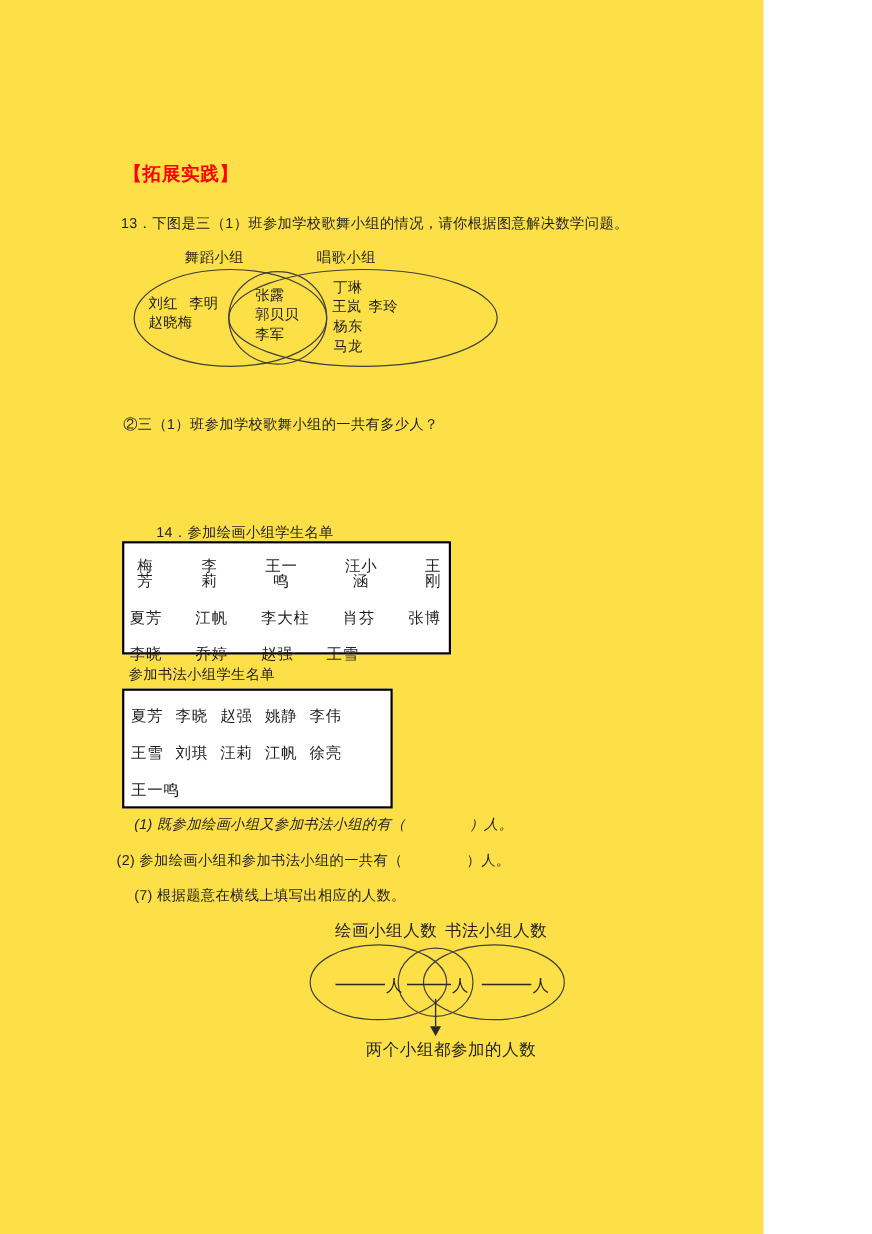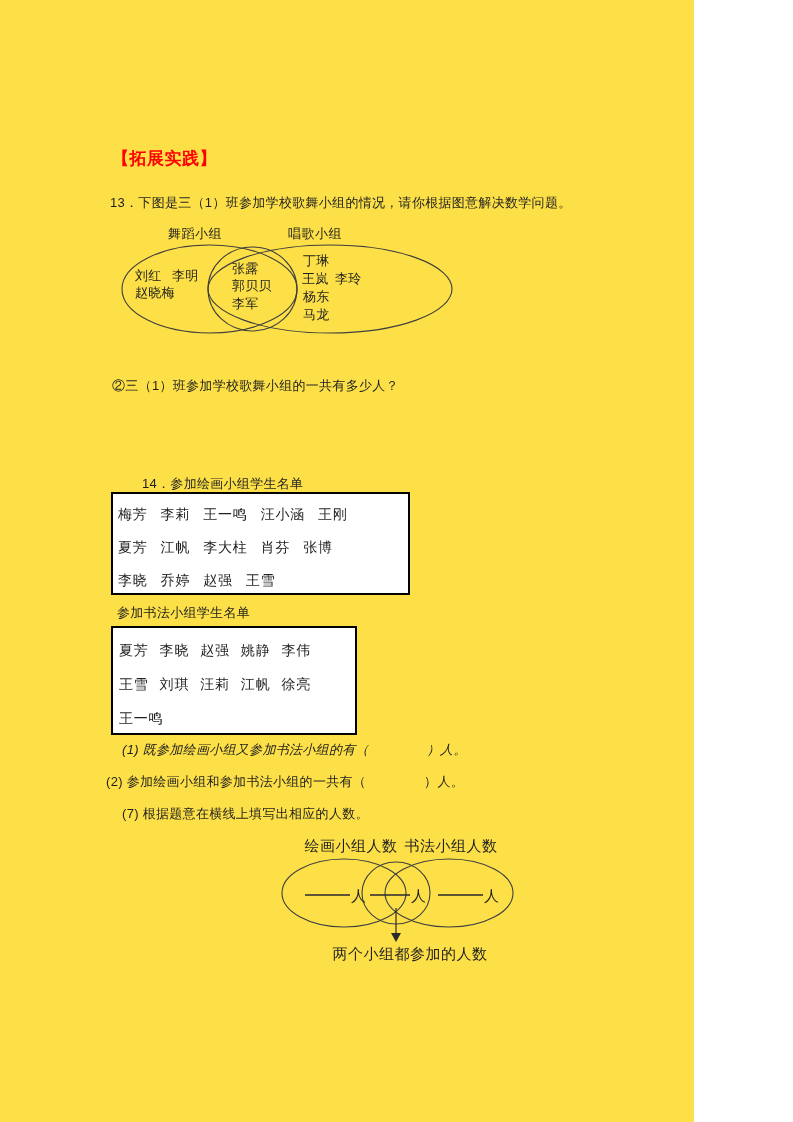--- a/index.html
+++ b/index.html
@@ -33,21 +33,21 @@
     border:2px solid #000000;
     background:#ffffff;
     box-sizing:content-box;
   }
   .box1 { left:111px; top:492px; width:295px; height:99px; padding-top:0; }
   .box2 { left:111px; top:626px; width:242px; height:105px; }
   .namerow {
     display:flex;
     font-size:14px; letter-spacing:0.8px; line-height:14px;
   }
-  .box1 .namerow { gap:13px; margin-left:5px; }
+  .box1 .namerow { gap:30px; margin-left:5px;text-align:center; }
   .box1 .namerow.r0 { margin-top:13px; }
   .box1 .namerow.r1, .box1 .namerow.r2 { margin-top:19px; }
   .box2 .namerow { gap:11px; margin-left:6px; }
   .box2 .namerow.r0 { margin-top:15px; }
   .box2 .namerow.r1, .box2 .namerow.r2 { margin-top:20px; }
   svg { position:absolute; overflow:visible; }
   .svg1 { left:110px; top:222px; }
   .svg2 { left:270px; top:832px; }
   .venn-ellipse { fill:none; stroke:#3f3f3f; stroke-width:1.1; }
   .venn-text  { font-family:"Liberation Sans", sans-serif; font-size:13px; fill:#1f1f1f; letter-spacing:0.3px; }

